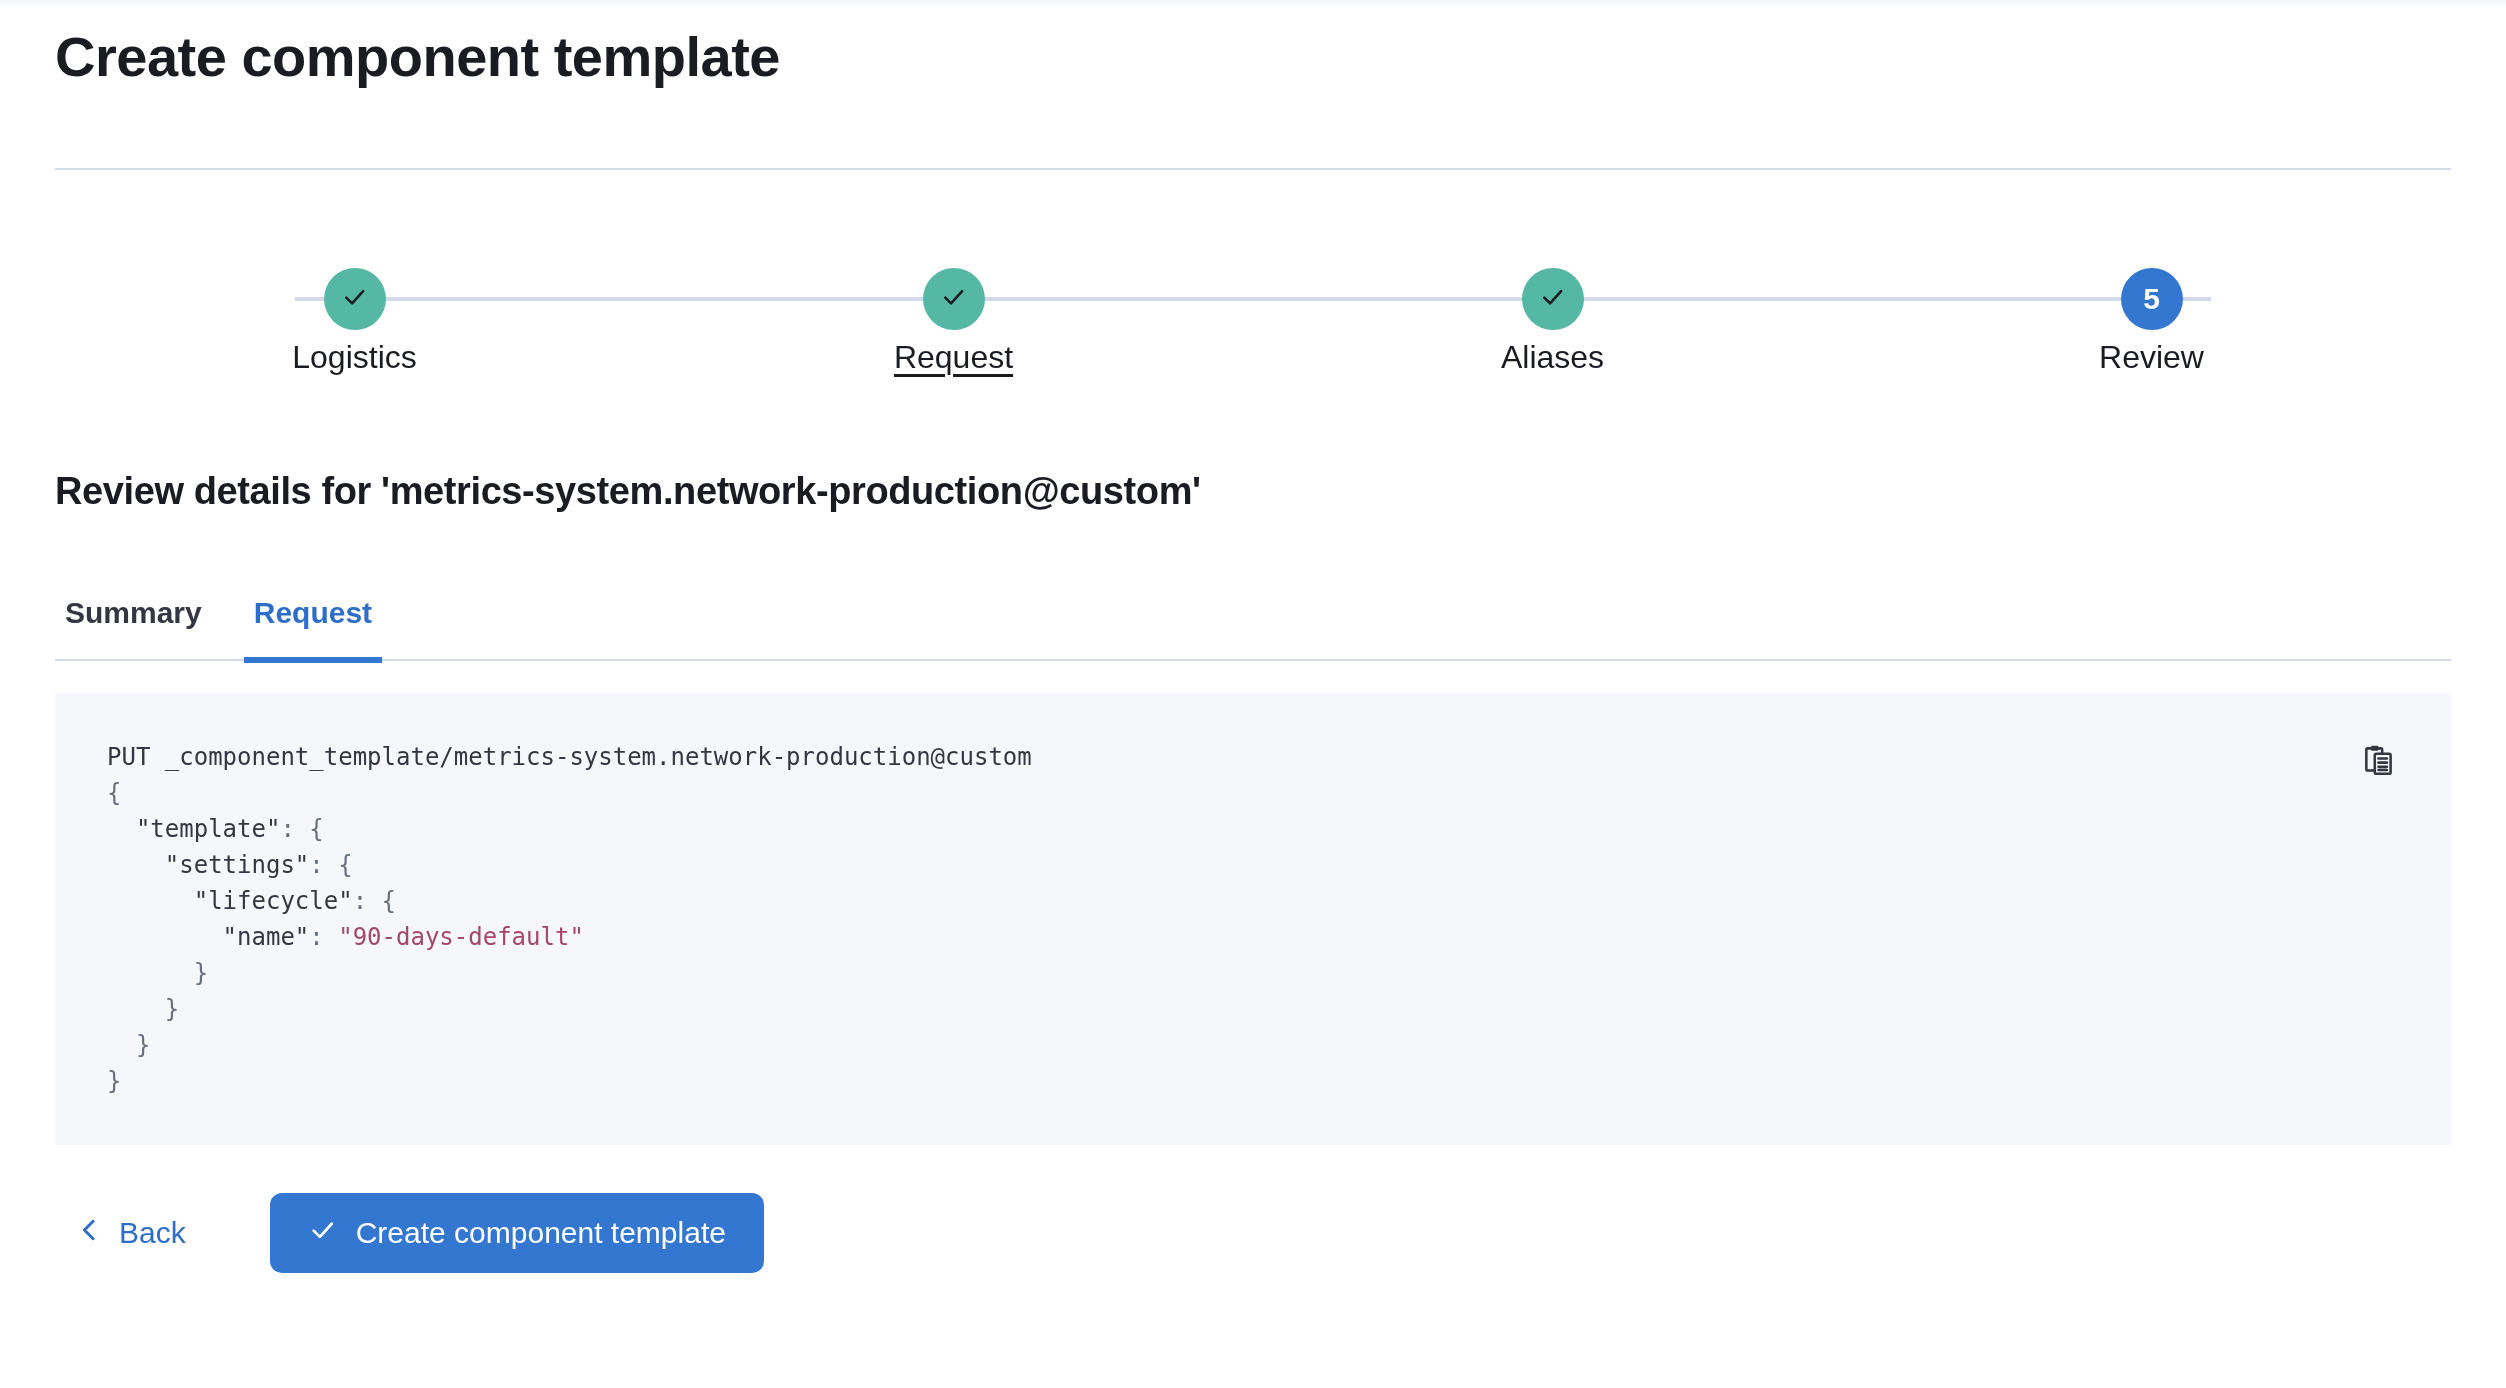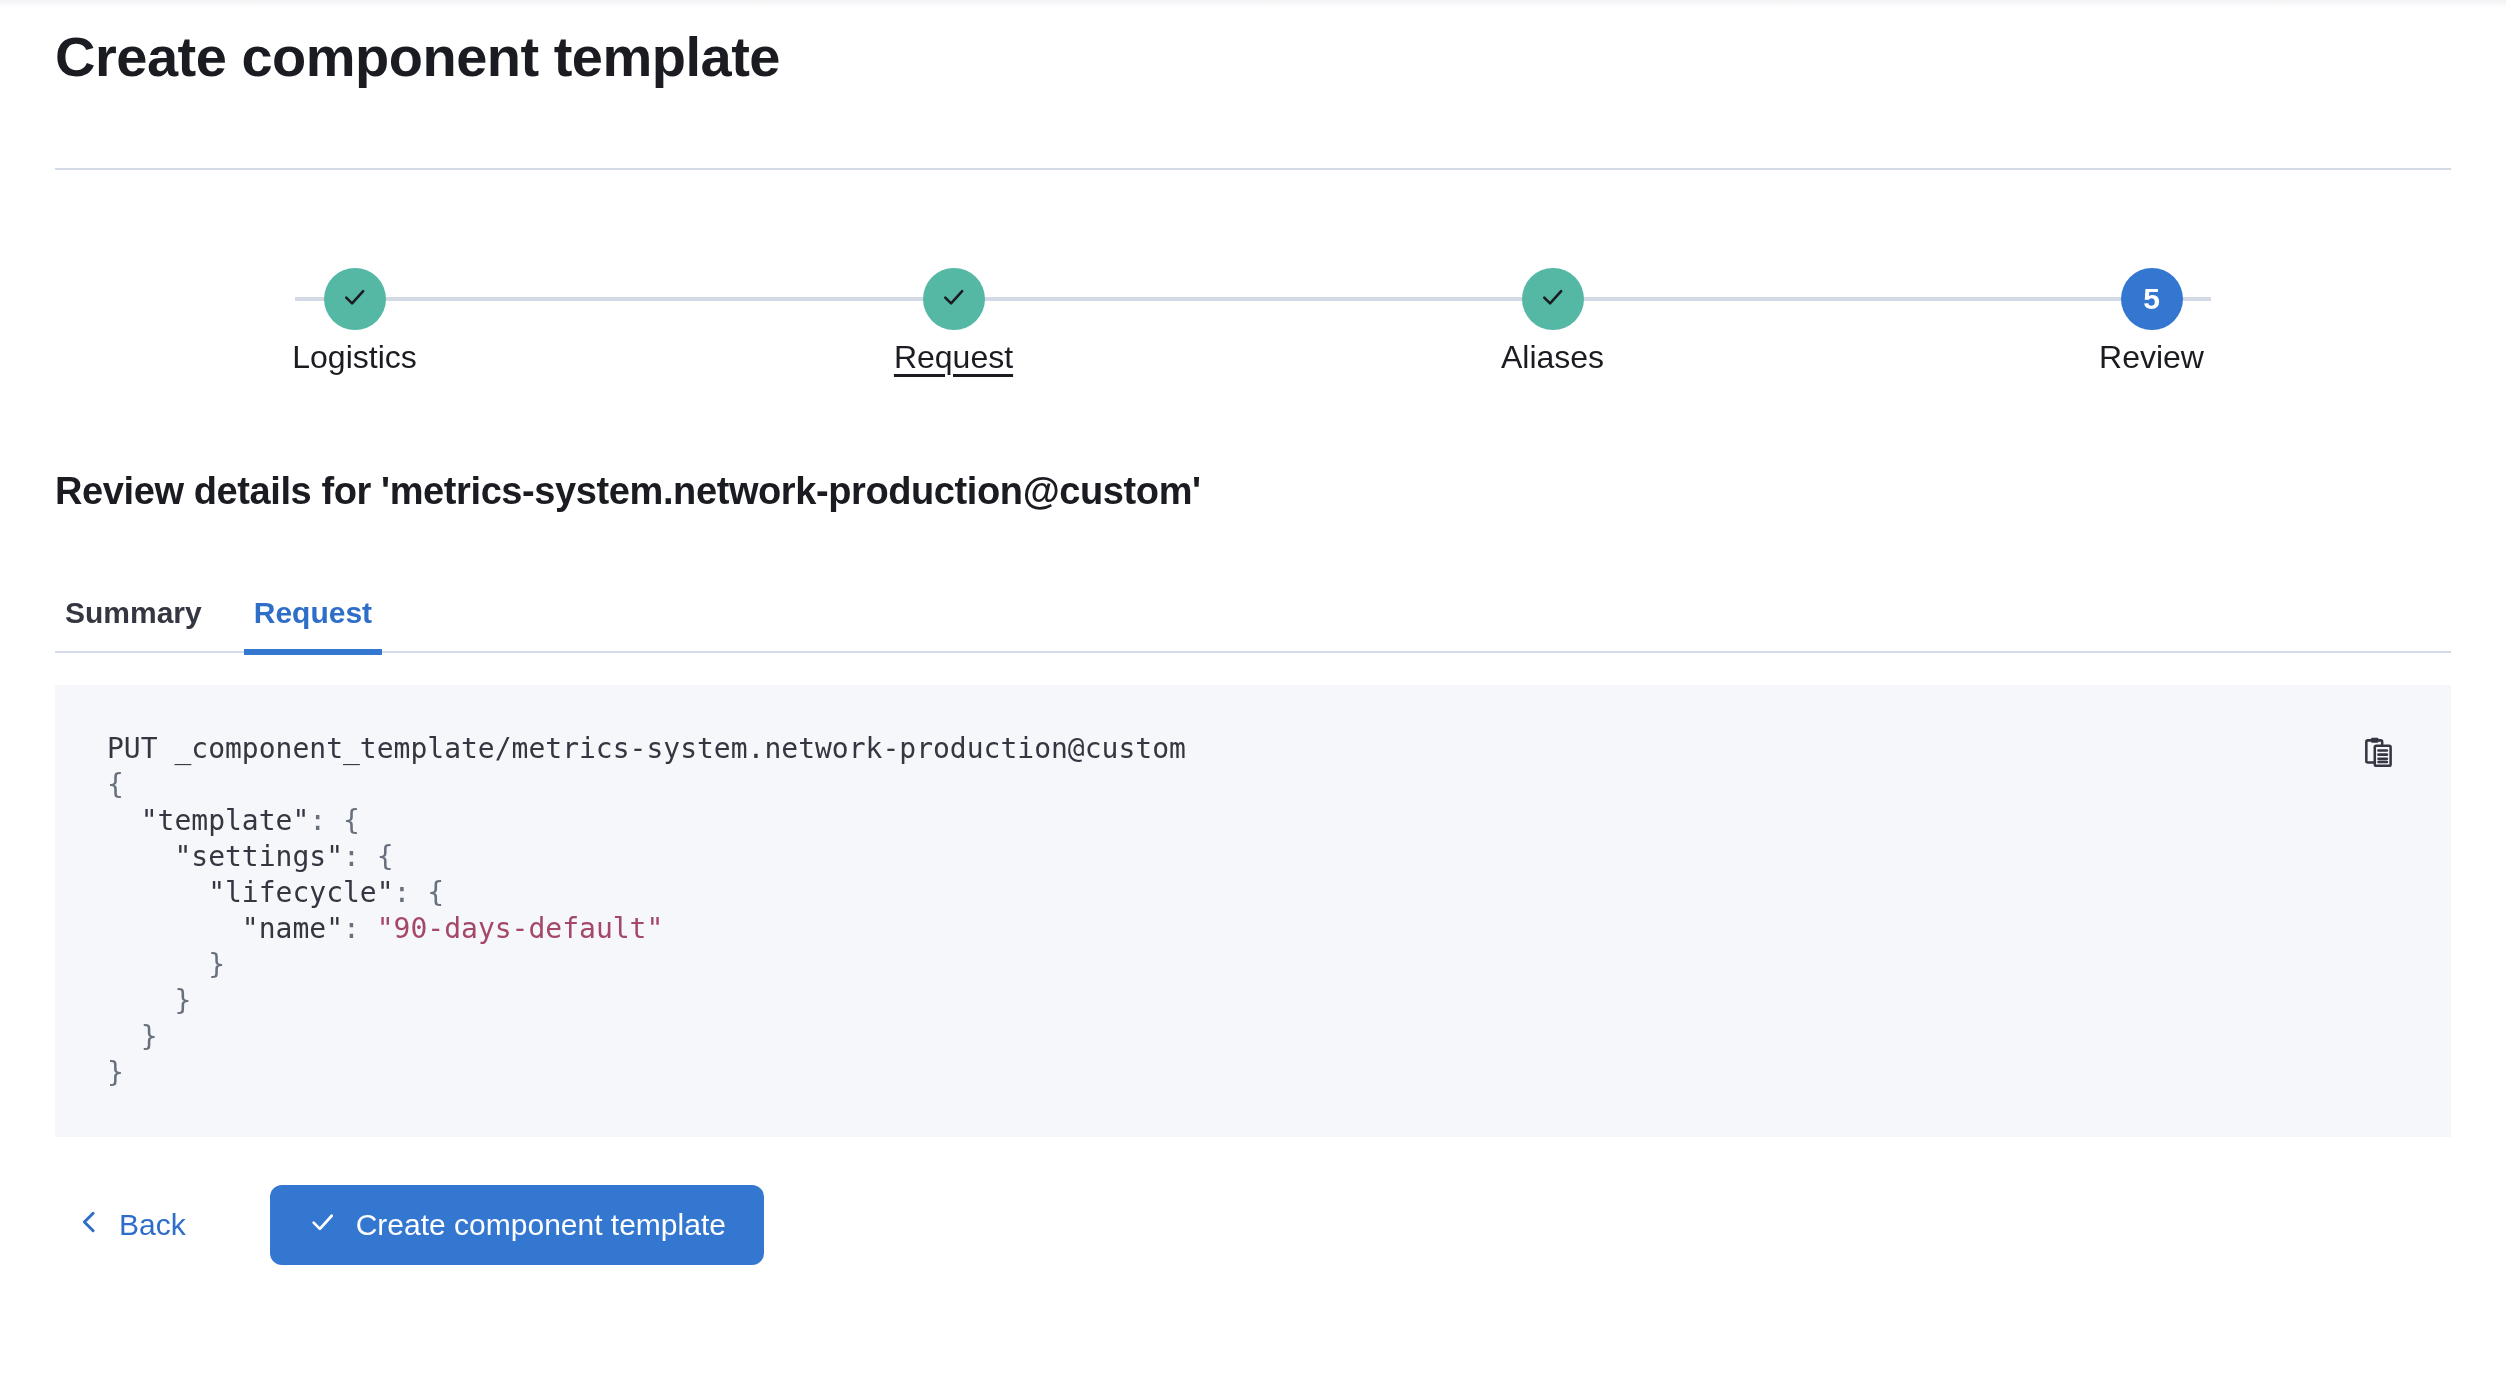--- a/index.html
+++ b/index.html
@@ -97,21 +97,21 @@
 
   
   .tabs {
     margin-top: 76px;
     display: flex;
     gap: 32px;
     border-bottom: 2px solid var(--divider, #D3DAE6);
   }
   .tab {
     position: relative;
-    padding: 0 10px 20px;
+    padding: 0 10px 28px;
     font-size: 30px;
     line-height: 37px;
     font-weight: 700;
     color: #343741;
     cursor: pointer;
   }
   .tab.active { color: var(--link, #2E6EC8); }
   .tab.active::after {
     content: "";
     position: absolute;
@@ -131,21 +131,21 @@
 
   
   .code-block {
     position: relative;
     margin-top: 32px;
     background: var(--codebg, #F5F7FA);
     padding: 46px 52px;
   }
   .code-content {
     font-family: "DejaVu Sans Mono", "Liberation Mono", monospace;
-    font-size: 28px;
+    font-size: 24px;
     line-height: 36px;
     color: #343741;
   }
   .code-line { white-space: pre; }
   .seg-plain  { color: #343741; }
   .seg-key    { color: #343741; }
   .seg-punct  { color: #69707D; }
   .seg-string { color: var(--codestring, #A54769); }
   .copy-btn {
     position: absolute;

